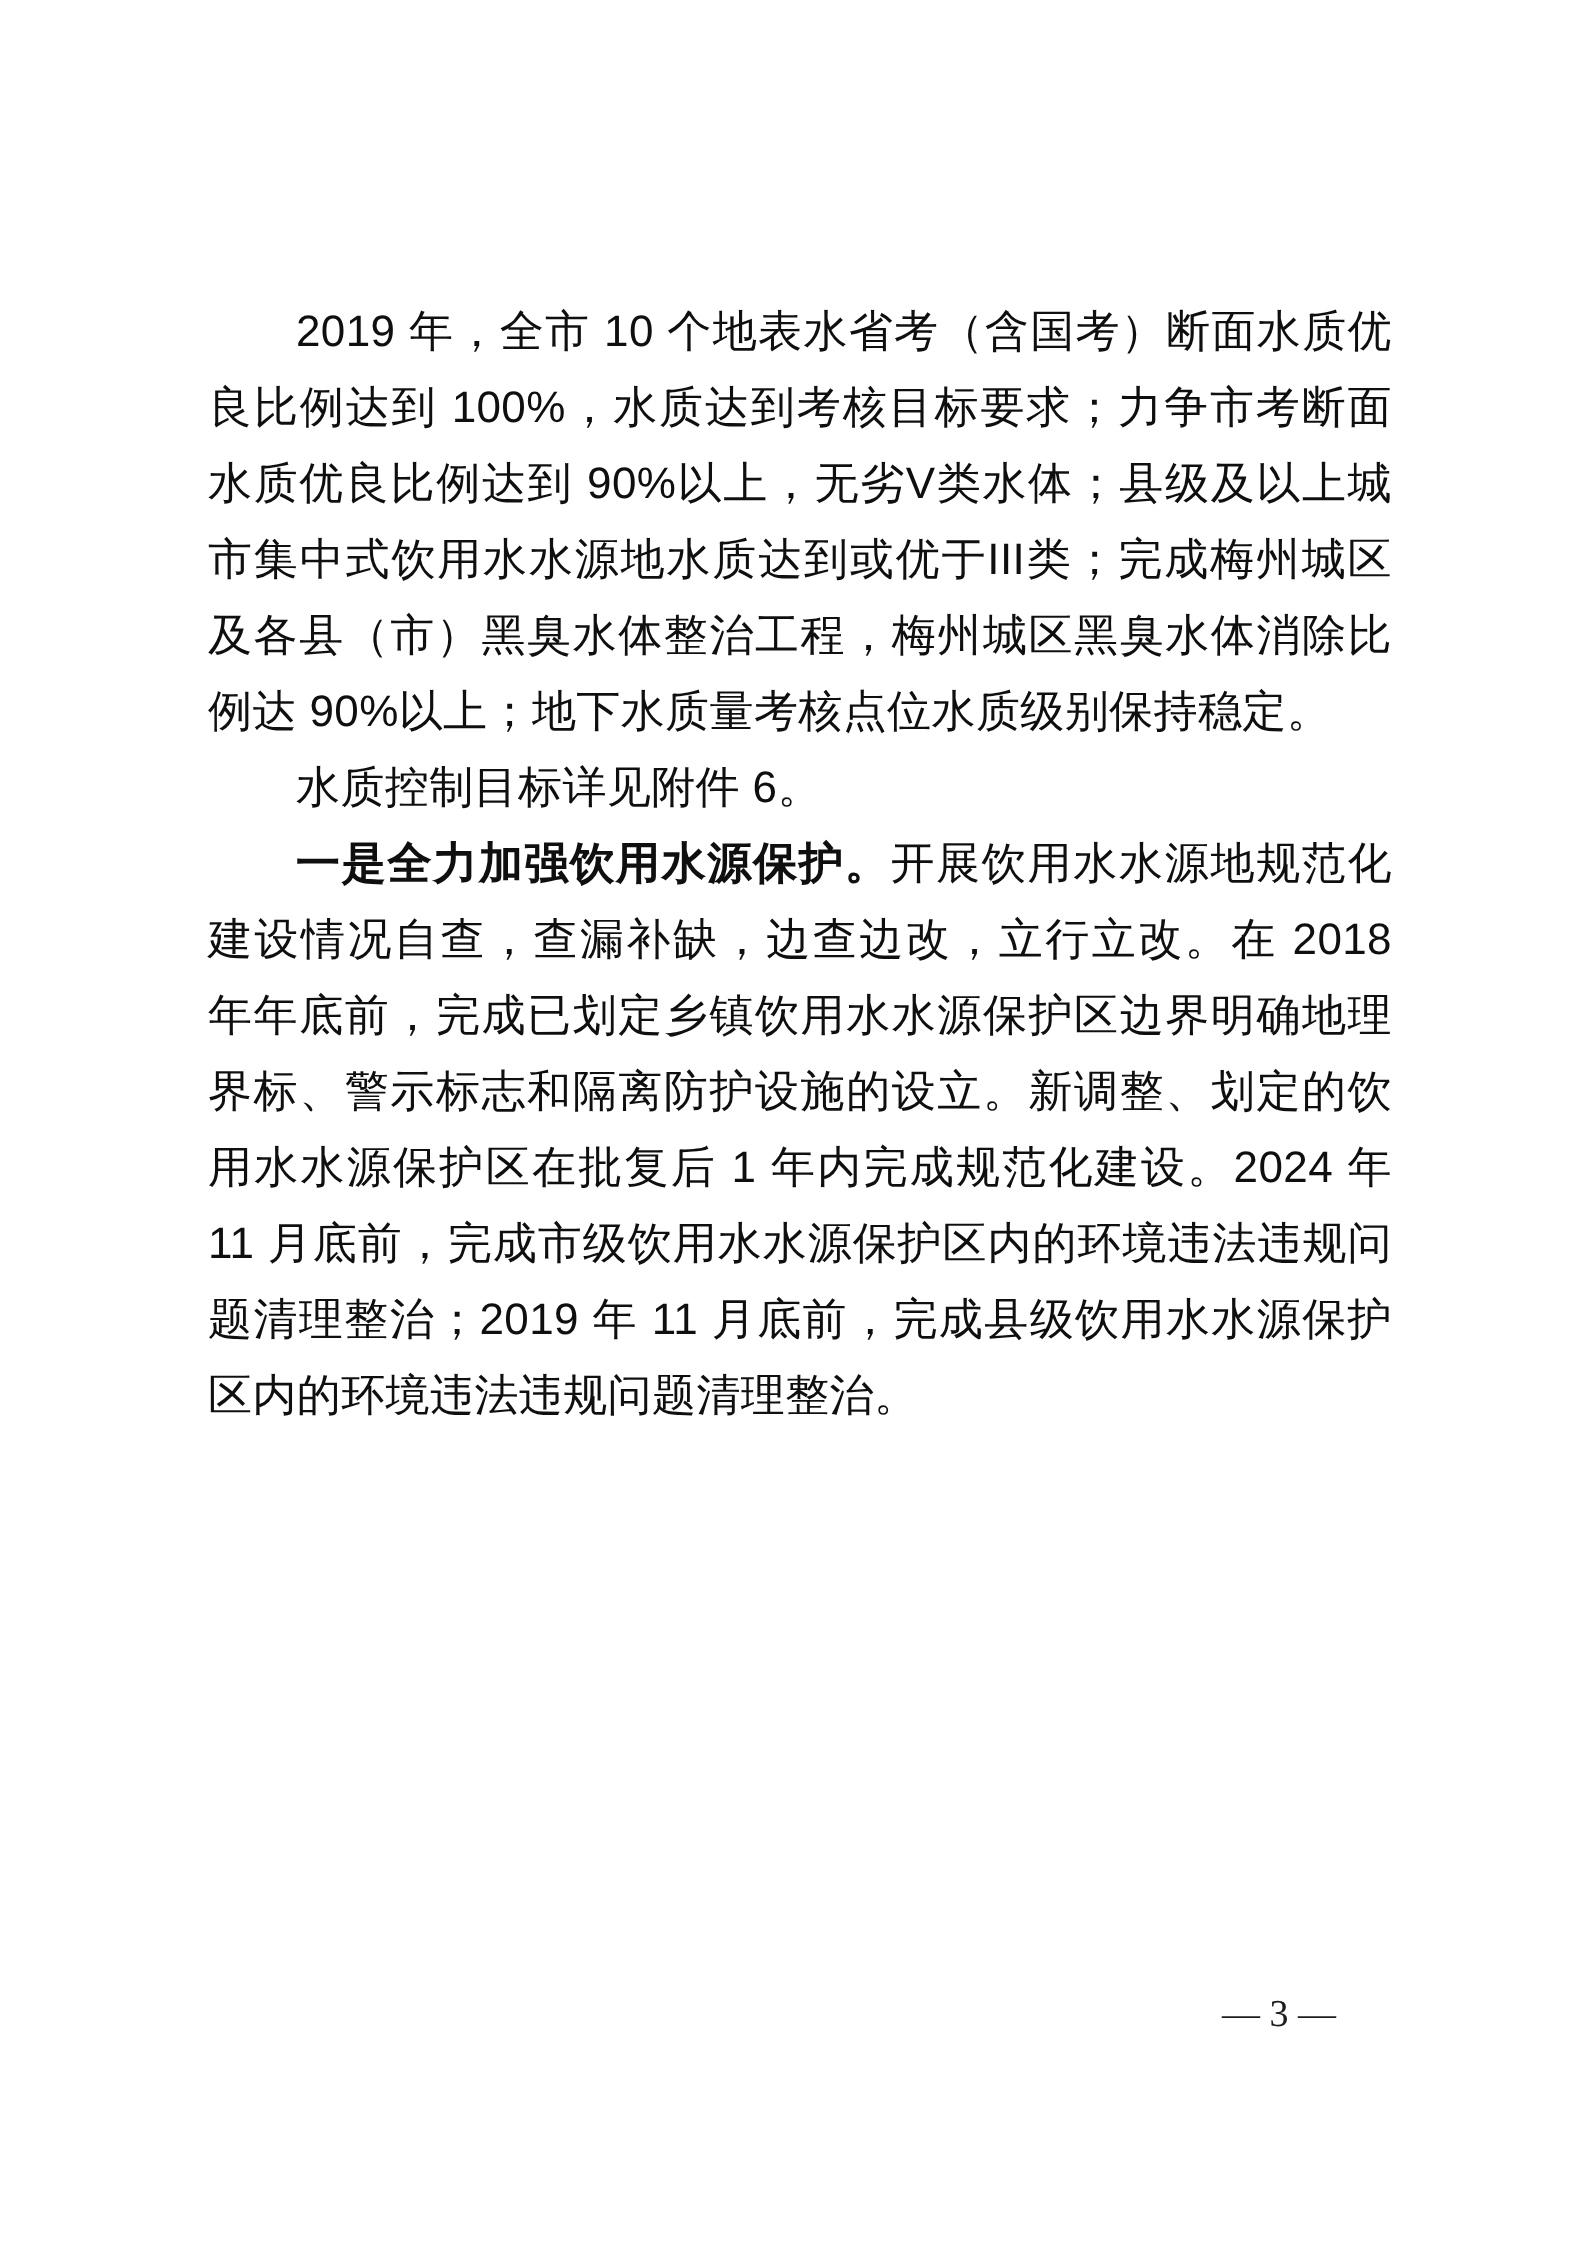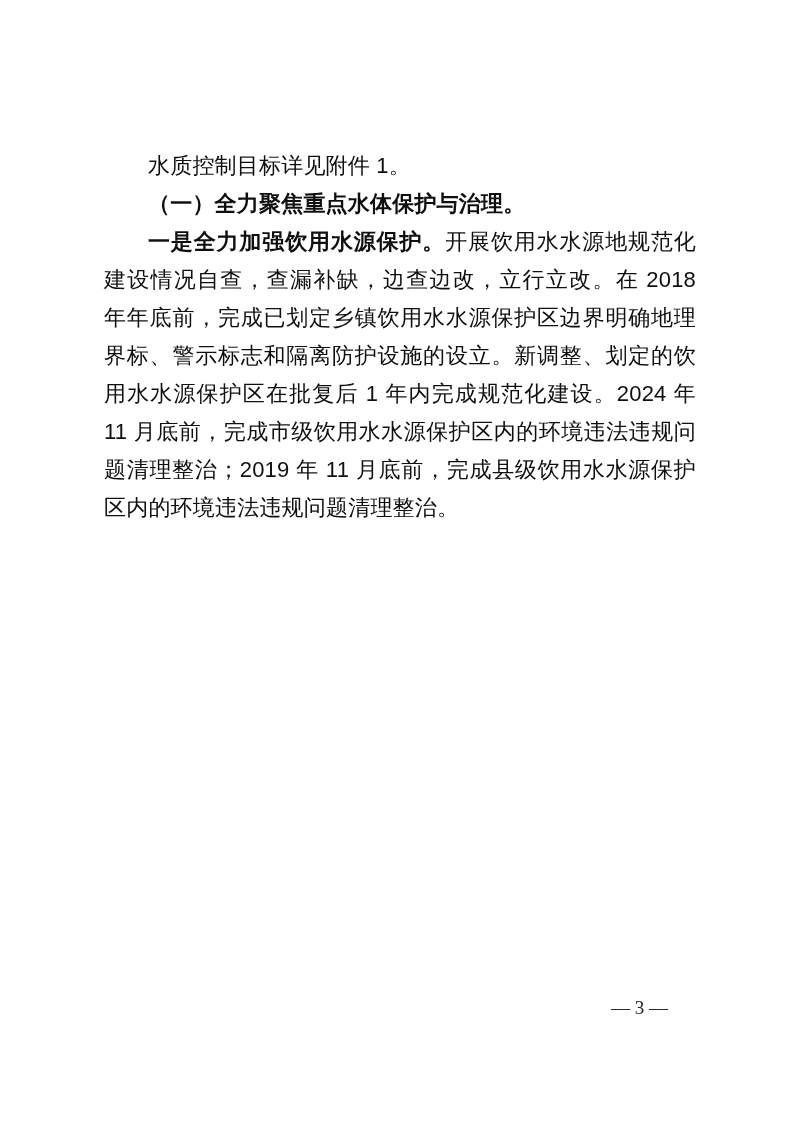--- a/index.html
+++ b/index.html
@@ -50,25 +50,25 @@
     line-height: 22px;
     color: #1c1c1c;
   }
 </style>
 </head>
 <body>
 
 <div class="page">
   <div class="content">
 
+    <p class="para">2019 年，全市 10 个地表水省考（含国考）断面水质优良比例达到 100%，水质达到考核目标要求；力争市考断面水质优良比例达到 90%以上，无劣V类水体；县级及以上城市集中式饮用水水源地水质达到或优于III类；完成梅州城区及各县（市）黑臭水体整治工程，梅州城区黑臭水体消除比例达 90%以上；地下水质量考核点位水质级别保持稳定。</p>
 
-    <p class="para">水质控制目标详见附件 1。</p>
+    <p class="para">水质控制目标详见附件 6。</p>
 
 
 
-    <p class="para heading">（一）全力聚焦重点水体保护与治理。</p>
 
     <p class="para"><span class="lead-bold">一是全力加强饮用水源保护。</span><span>开展饮用水水源地规范化建设情况自查，查漏补缺，边查边改，立行立改。在 2018 年年底前，完成已划定乡镇饮用水水源保护区边界明确地理界标、警示标志和隔离防护设施的设立。新调整、划定的饮用水水源保护区在批复后 1 年内完成规范化建设。2024 年 11 月底前，完成市级饮用水水源保护区内的环境违法违规问题清理整治；2019 年 11 月底前，完成县级饮用水水源保护区内的环境违法违规问题清理整治。</span></p>
 
   </div>
 
   <div class="footer">— 3 —</div>
 </div>
 
 </body></html>

